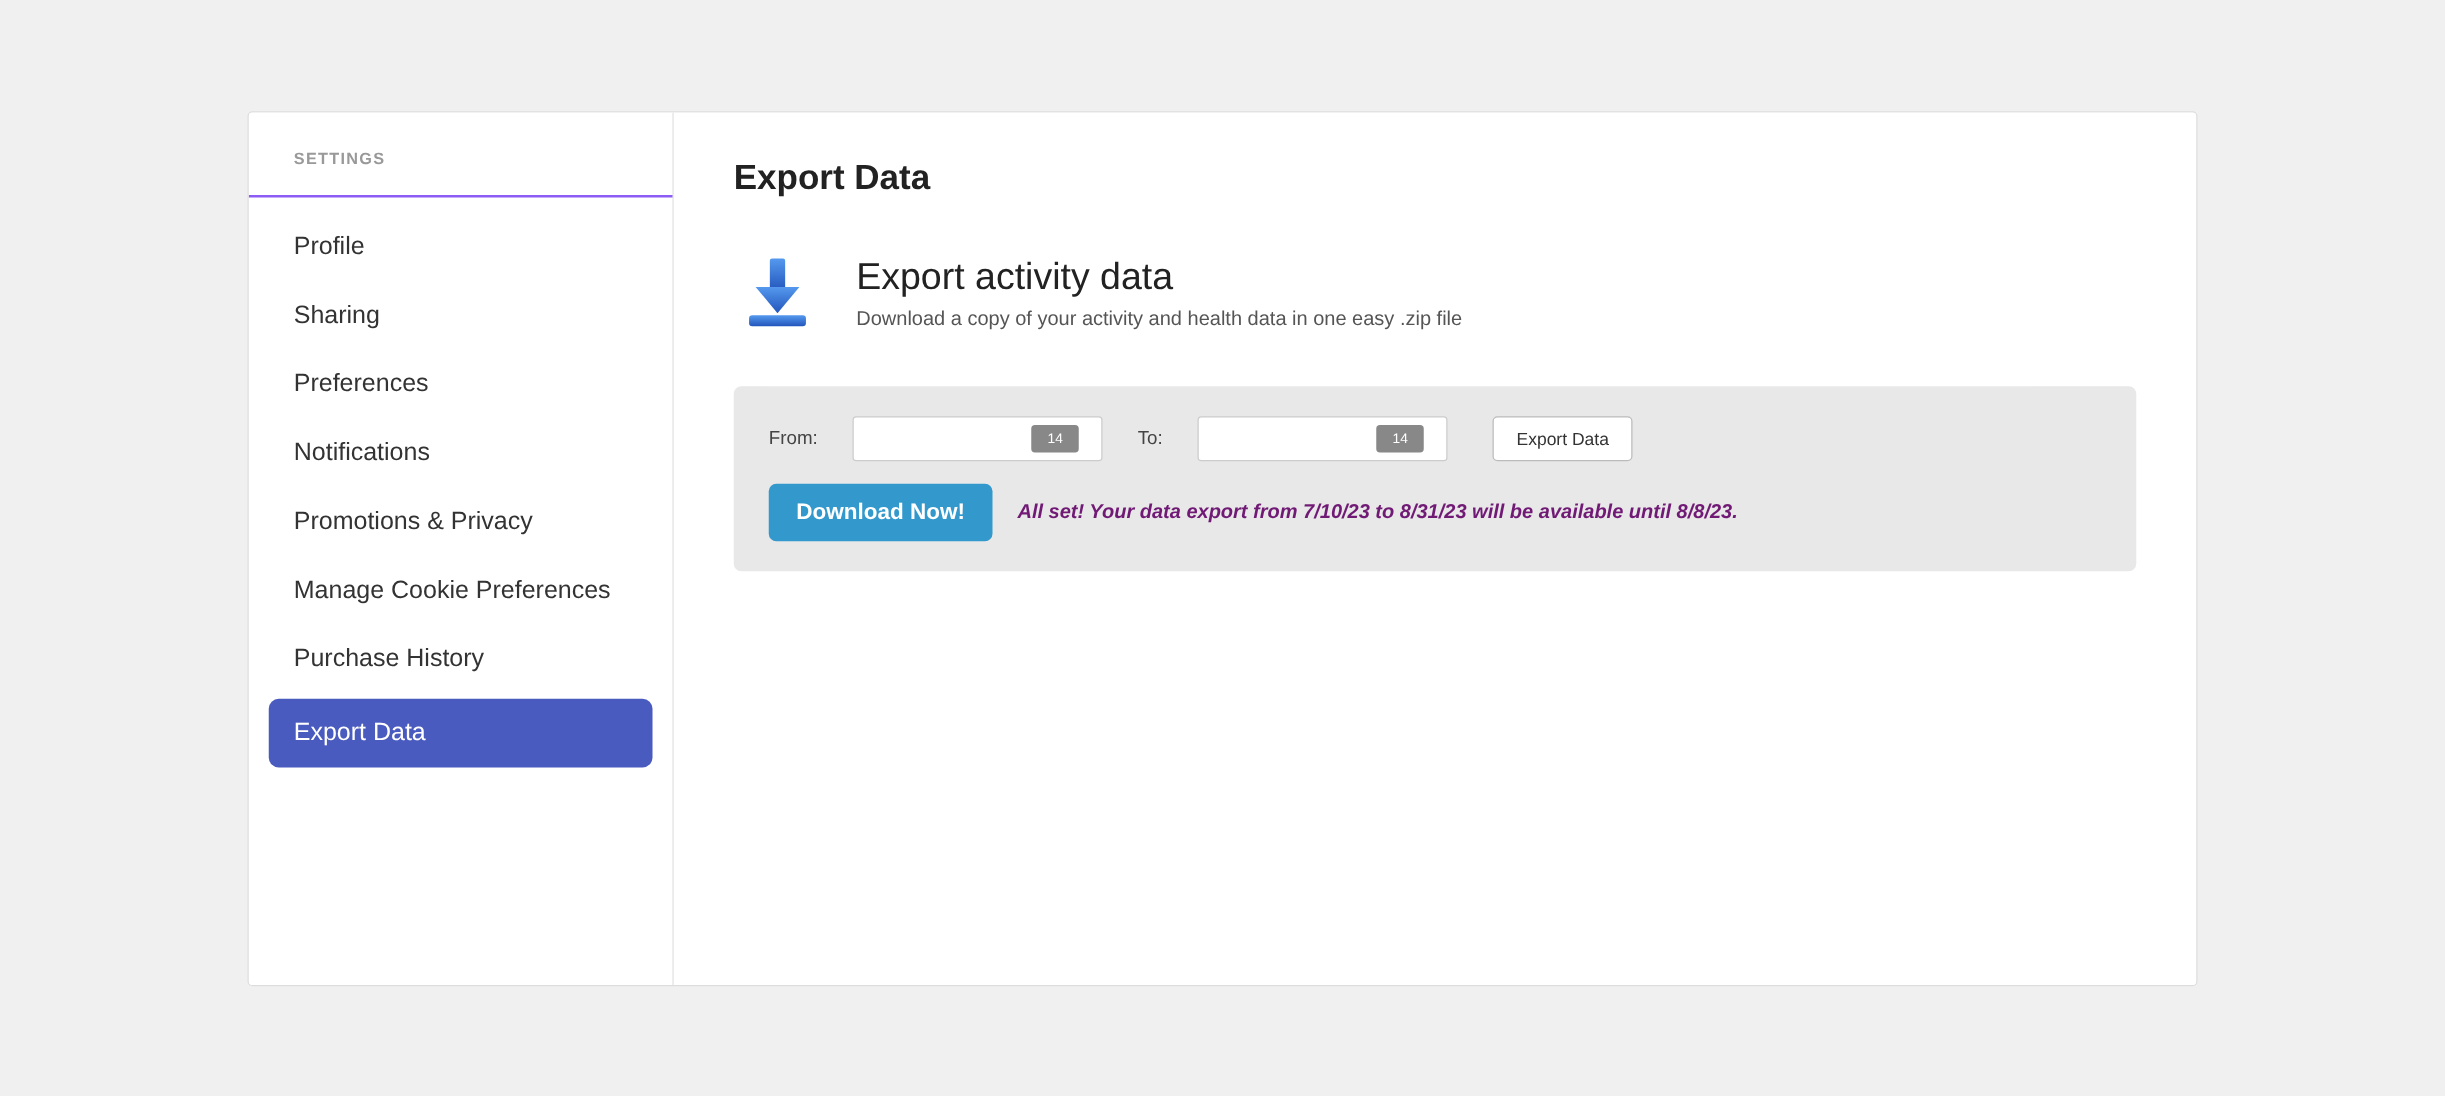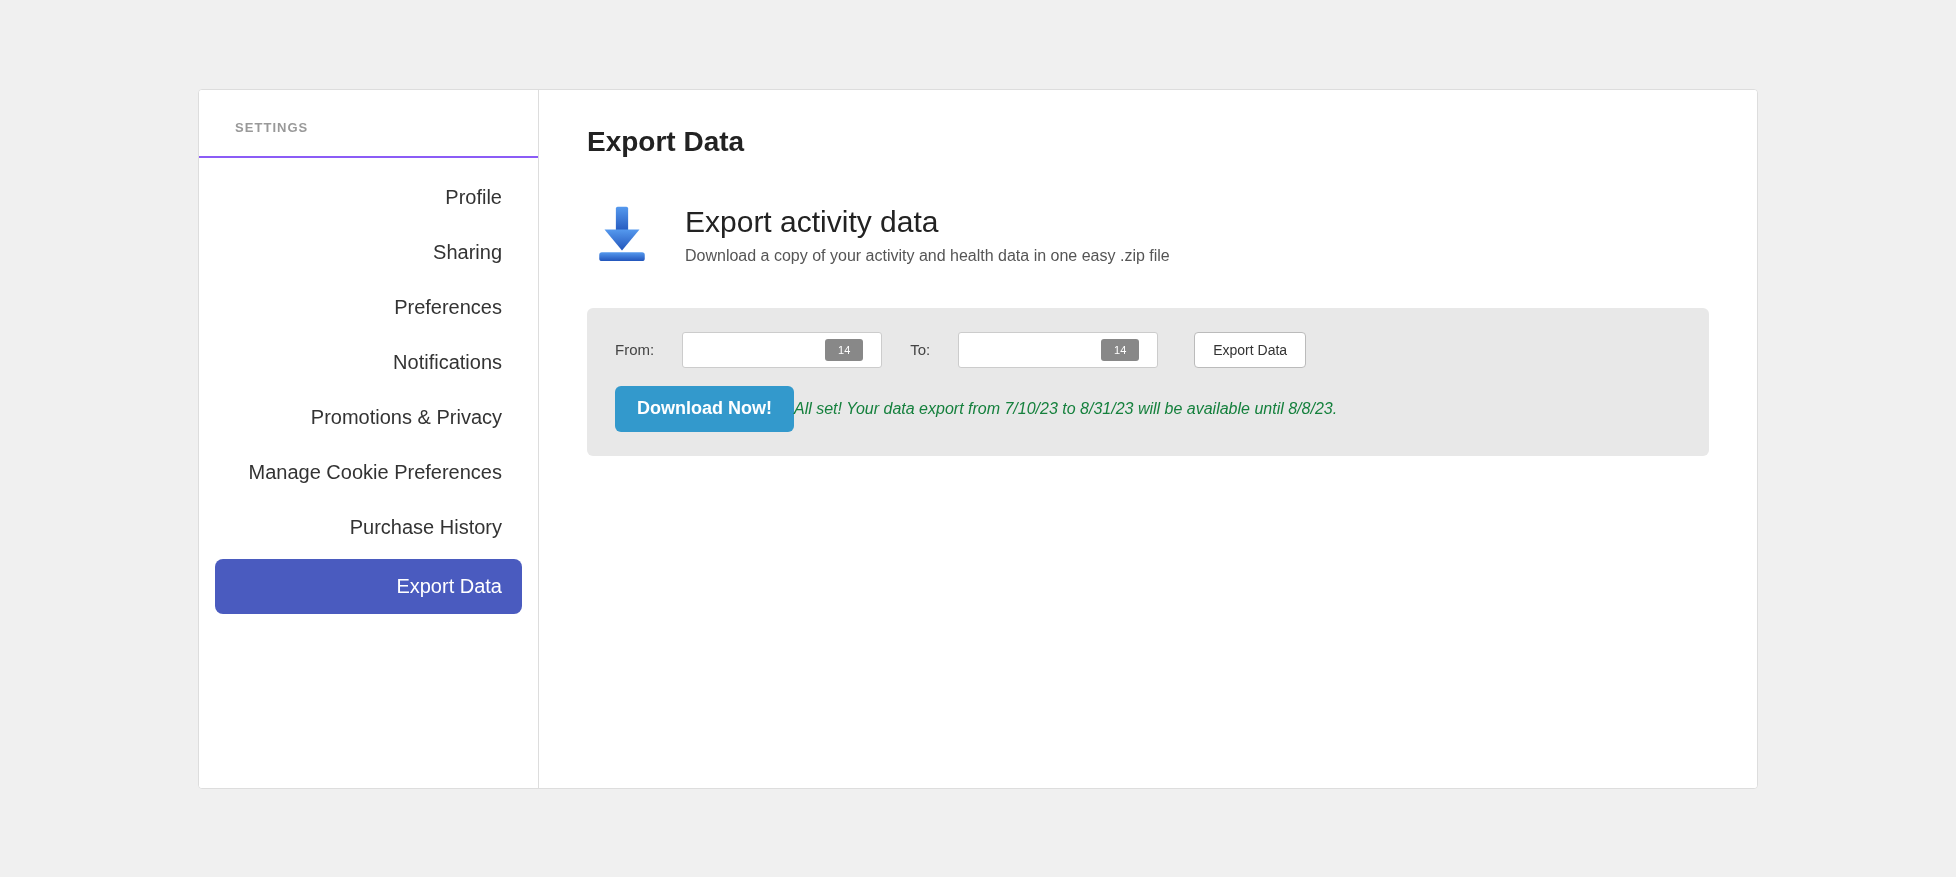--- a/index.html
+++ b/index.html
@@ -46,21 +46,20 @@
       font-size: 13px;
       font-weight: 600;
       color: #999;
       letter-spacing: 0.08em;
       text-transform: uppercase;
     }
 
     .sidebar-nav {
       padding: 12px 0;
       flex: 1;
-      text-align: right;
     }
 
     .nav-item {
       display: block;
       padding: 16px 36px;
       font-size: 20px;
       color: #333;
       cursor: pointer;
       text-decoration: none;
       border-radius: 0;
@@ -183,39 +182,41 @@
       font-size: 14px;
       color: #333;
       cursor: pointer;
       white-space: nowrap;
       margin-left: 8px;
     }
 
     .export-action-row {
       display: flex;
       align-items: center;
+      gap: 20px;
     }
 
     .download-now-button {
       height: 46px;
       padding: 0 22px;
       background: #3399cc;
       border: none;
       border-radius: 6px;
       font-size: 18px;
       font-weight: 700;
       color: #fff;
       cursor: pointer;
       white-space: nowrap;
     }
 
     .export-status-text {
       font-size: 16px;
-      color: #15803d;
+      color: #701a75;
       font-style: italic;
+      font-weight: bold;
     }
   </style>
 </head>
 <body>
 
 <div class="app-container">
 
   <aside class="sidebar">
     <div class="sidebar-header">
       <span class="sidebar-title">SETTINGS</span>

